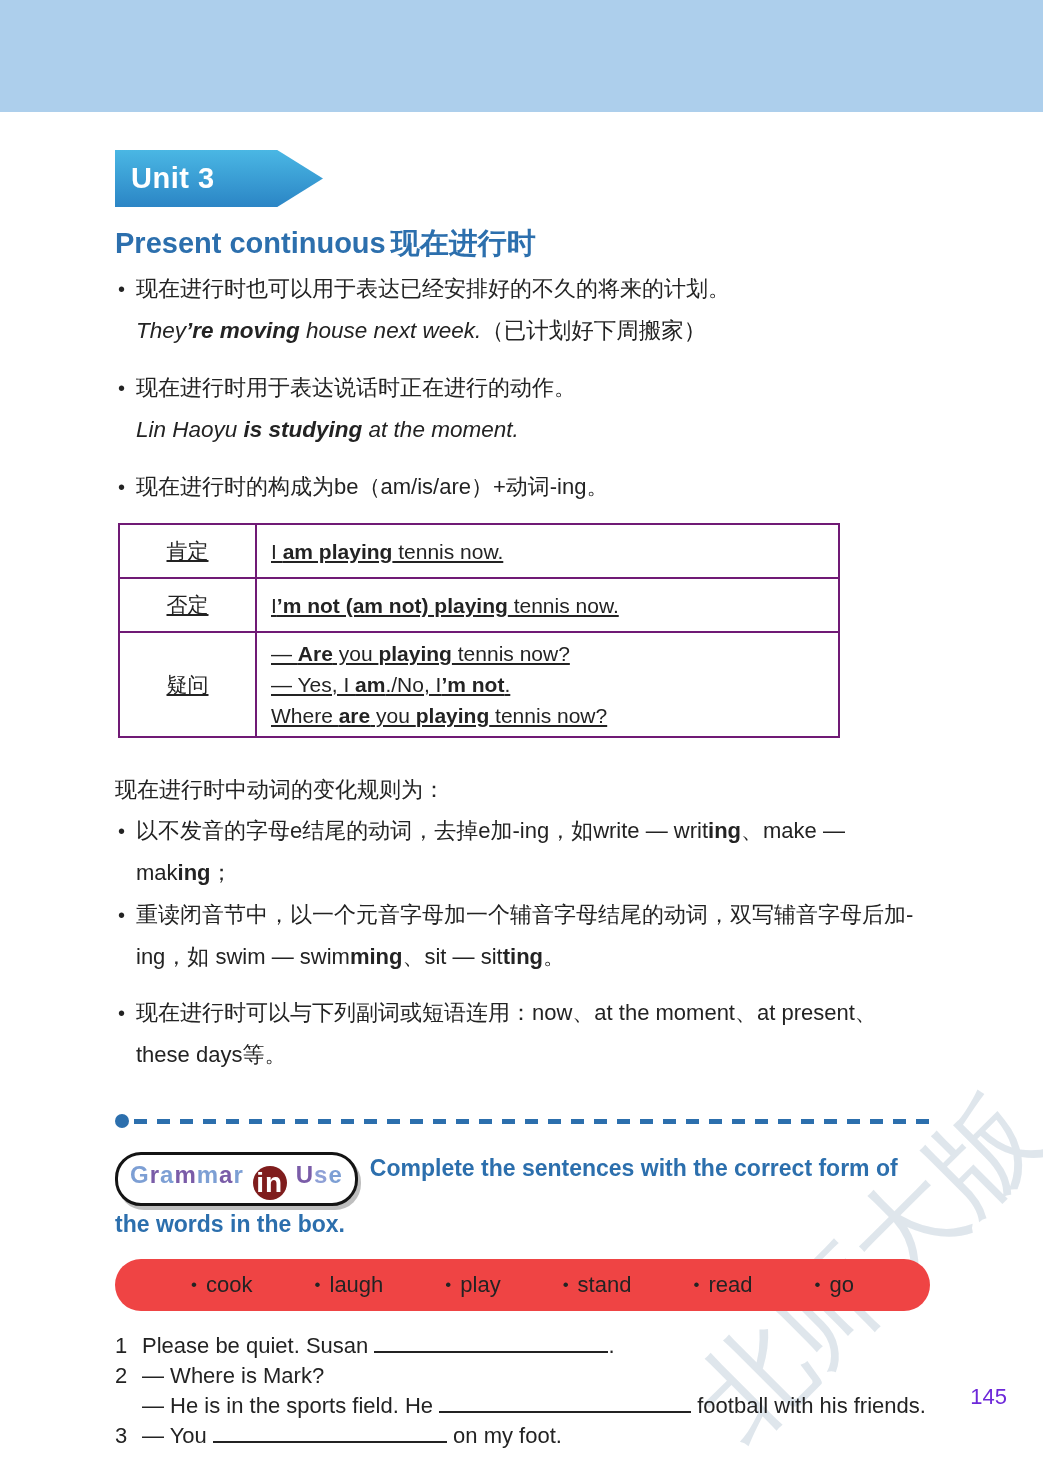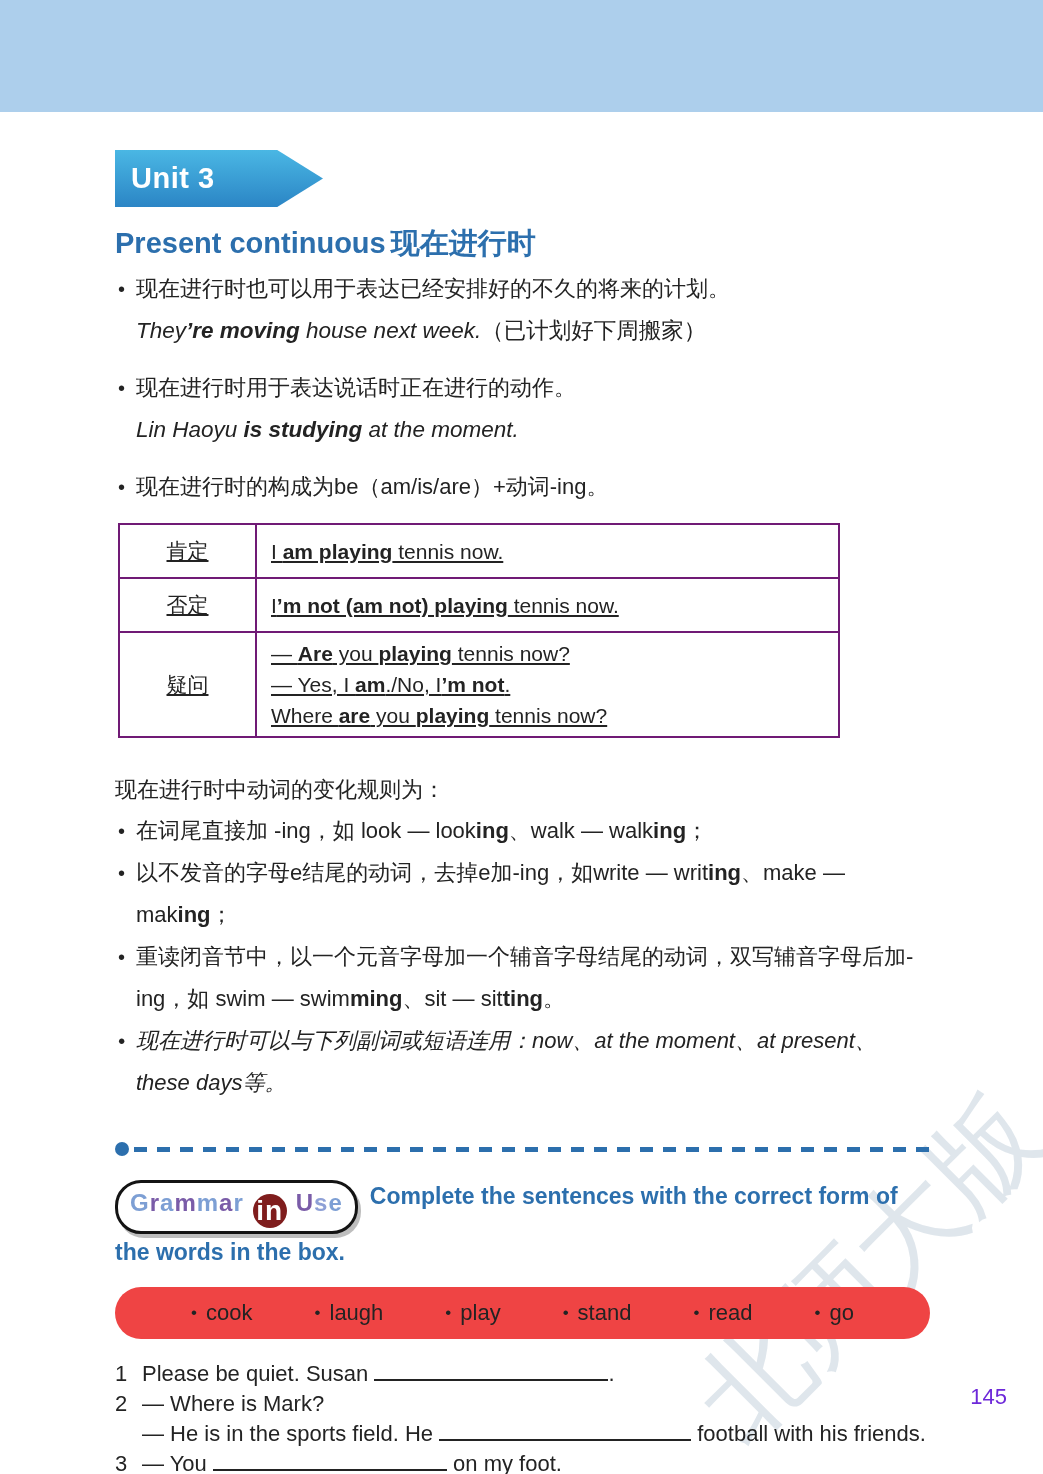--- a/index.html
+++ b/index.html
@@ -31,21 +31,21 @@
   .grammar-table{border-collapse:collapse;margin:16px 0 0 3px;width:722px;}
   .grammar-table td{border:2px solid #701a75;font-size:21px;text-decoration:underline;}
   .grammar-table td.label{width:135px;text-align:center;padding:6px 0;font-size:21px;}
   .grammar-table td.sent{padding:5px 14px;line-height:31px;}
   .grammar-table tr.short td{height:40px;}
 
   
   .rules-intro{margin-top:32px;font-size:22px;line-height:40px;}
   .rule-item{position:relative;padding-left:21px;font-size:22px;line-height:42px;}
   .rule-item::before{content:"•";position:absolute;left:3px;top:0;font-size:20px;}
-  .rule-item.mt-extra{font-style:italic;}
+  .rule-item.mt-extra{margin-top:14px;}
 
   
   .divider{display:flex;align-items:center;margin-top:38px;height:14px;}
   .divider .dot{width:14px;height:14px;border-radius:50%;background:#2c6fad;flex:0 0 auto;}
   .divider .dashes{flex:1;height:5px;margin-left:5px;
     background:repeating-linear-gradient(90deg,#2c6fad 0 13px,transparent 13px 23px);}
 
   
   .instruction-wrap{margin-top:22px;font-size:23px;font-weight:bold;color:#2c6fad;line-height:37px;}
   .giu-logo{display:inline-block;background:#ffffff;border:3px solid #141414;border-radius:26px;
@@ -118,21 +118,20 @@
         <td class="sent">
           <div>— <b>Are</b> you <b>playing</b> tennis now?</div>
           <div>— Yes, I <b>am</b>./No, I<b>’m not</b>.</div>
           <div>Where <b>are</b> you <b>playing</b> tennis now?</div>
         </td>
       </tr>
     </tbody>
       </table>
 
     <div class="rules-intro">现在进行时中动词的变化规则为：</div>
-    <div class="rule-item">在词尾直接加 -ing，如 look — look<b>ing</b>、walk — walk<b>ing</b>；</div>
     <div class="rule-item">以不发音的字母e结尾的动词，去掉e加-ing，如write — writ<b>ing</b>、make — mak<b>ing</b>；</div>
     <div class="rule-item">重读闭音节中，以一个元音字母加一个辅音字母结尾的动词，双写辅音字母后加-ing，如 swim — swim<b>ming</b>、sit — sit<b>ting</b>。</div>
     <div class="rule-item mt-extra">现在进行时可以与下列副词或短语连用：now、at the moment、at present、these days等。</div>
 
     <div class="divider">
       <span class="dot"></span>
       <span class="dashes"></span>
     </div>
 
     <div class="instruction-wrap">

